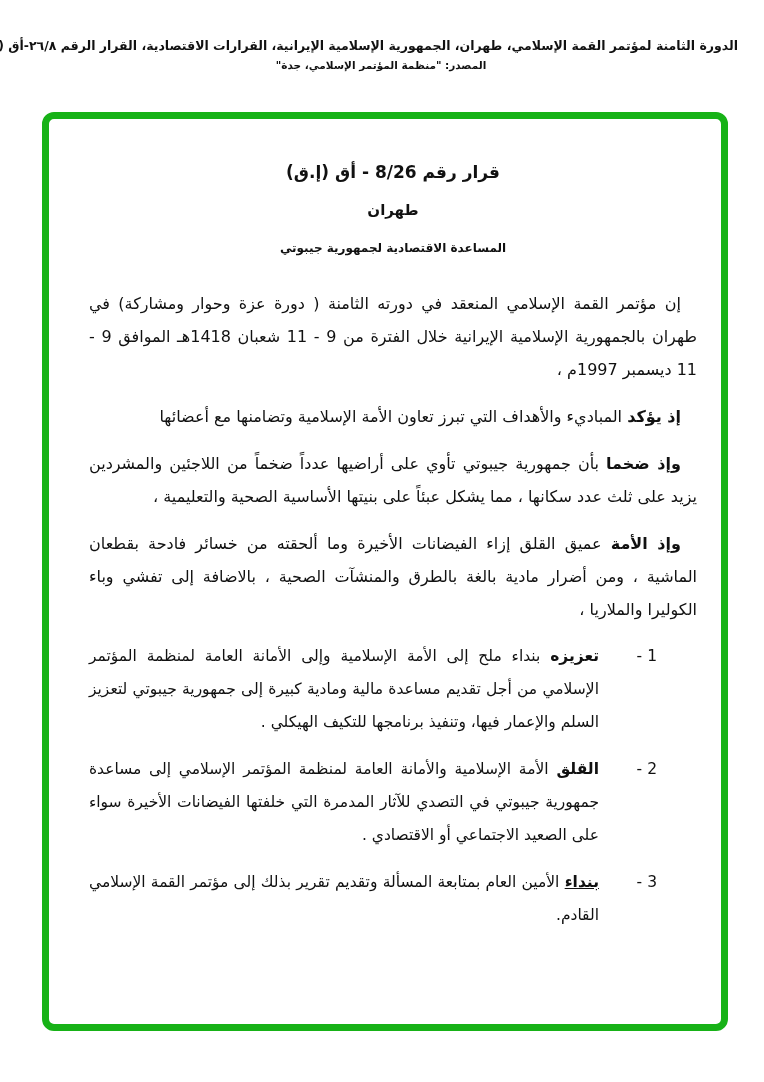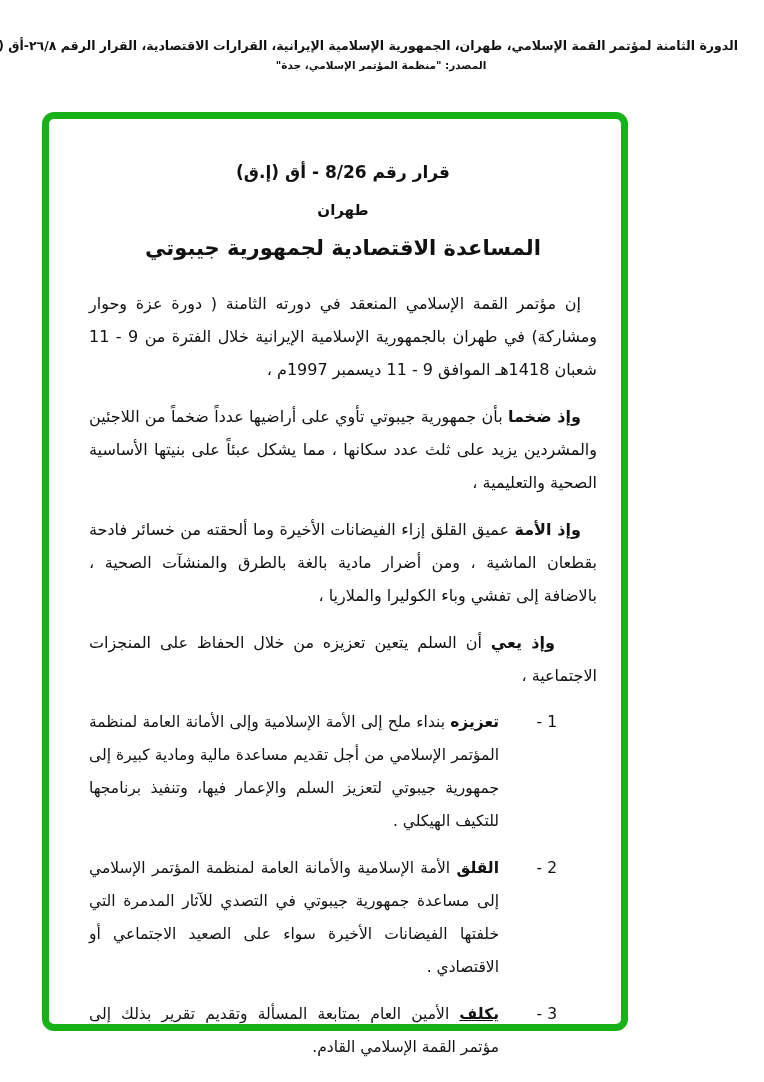--- a/index.html
+++ b/index.html
@@ -32,38 +32,38 @@
     font-size: 10.5px;
     font-weight: bold;
     text-align: center;
   }
 
   
   .green-frame {
     position: absolute;
     left: 42px;
     top: 112px;
-    width: 586px;
+    width: 686px;
     height: 919px;
     border: 7px solid #17b217;
     border-radius: 12px;
     background: #ffffff;
   }
 
   
   .doc {
     direction: rtl;
     padding: 34px 24px 0 40px;
     height: 100%;
   }
 
   .doc-title { text-align: center; margin-bottom: 20px; }
   .doc-title .t1 { font-size: 17px; font-weight: bold; line-height: 38px; }
   .doc-title .t2 { font-size: 15px; font-weight: bold; line-height: 38px; }
-  .doc-title .t3 { font-size: 21px; font-weight: bold; line-height: 38px; }
+  .doc-title .t3 { font-size: 12px; font-weight: bold; line-height: 38px; }
 
   p.body-par {
     font-size: 16px;
     line-height: 33px;
     text-align: justify;
     margin-bottom: 14px;
     text-indent: 16px;
   }
   p.body-par.indent-lg { text-indent: 42px; }
   .lead { font-weight: bold; }
@@ -99,37 +99,37 @@
   <div class="doc">
 
     <div class="doc-title">
       <div class="t1">قرار رقم 8/26 - أق (إ.ق)</div>
       <div class="t2">طهران</div>
       <div class="t3">المساعدة الاقتصادية لجمهورية جيبوتي</div>
     </div>
 
     <p class="body-par"><span>إن مؤتمر القمة الإسلامي المنعقد في دورته الثامنة ( دورة عزة وحوار ومشاركة) في طهران بالجمهورية الإسلامية الإيرانية خلال الفترة من 9 - 11 شعبان 1418هـ الموافق 9 - 11 ديسمبر 1997م ،</span></p>
 
+    <p class="body-par"><span class="lead">إذ يؤكد</span> <span>المباديء والأهداف التي تبرز تعاون الأمة الإسلامية وتضامنها مع أعضائها</span></p>
 
     <p class="body-par"><span class="lead">وإذ ضخما</span> <span>بأن جمهورية جيبوتي تأوي على أراضيها عدداً ضخماً من اللاجئين والمشردين يزيد على ثلث عدد سكانها ، مما يشكل عبئاً على بنيتها الأساسية الصحية والتعليمية ،</span></p>
 
     <p class="body-par"><span class="lead">وإذ الأمة</span> <span>عميق القلق إزاء الفيضانات الأخيرة وما ألحقته من خسائر فادحة بقطعان الماشية ، ومن أضرار مادية بالغة بالطرق والمنشآت الصحية ، بالاضافة إلى تفشي وباء الكوليرا والملاريا ،</span></p>
 
 
-    <p class="body-par indent-lg"><span class="lead">وإذ يعي</span> <span>أن السلم يتعين تعزيزه من خلال الحفاظ على المنجزات الاجتماعية ،</span></p>
 
     <div class="item">
       <div class="num">1 -</div>
       <div class="itext"><span class="lead">تعزيزه</span> <span>بنداء ملح إلى الأمة الإسلامية وإلى الأمانة العامة لمنظمة المؤتمر الإسلامي من أجل تقديم مساعدة مالية ومادية كبيرة إلى جمهورية جيبوتي لتعزيز السلم والإعمار فيها، وتنفيذ برنامجها للتكيف الهيكلي .</span></div>
     </div>
 
     <div class="item">
       <div class="num">2 -</div>
       <div class="itext"><span class="lead">القلق</span> <span>الأمة الإسلامية والأمانة العامة لمنظمة المؤتمر الإسلامي إلى مساعدة جمهورية جيبوتي في التصدي للآثار المدمرة التي خلفتها الفيضانات الأخيرة سواء على الصعيد الاجتماعي أو الاقتصادي .</span></div>
     </div>
 
     <div class="item">
       <div class="num">3 -</div>
-      <div class="itext"><span class="lead underlined">يكلف</span> <span>الأمين العام بمتابعة المسألة وتقديم تقرير بذلك إلى مؤتمر القمة الإسلامي القادم.</span></div>
+      <div class="itext"><span class="lead underlined">بنداء</span> <span>الأمين العام بمتابعة المسألة وتقديم تقرير بذلك إلى مؤتمر القمة الإسلامي القادم.</span></div>
     </div>
 
   </div>
 </div>
 
 </body></html>

